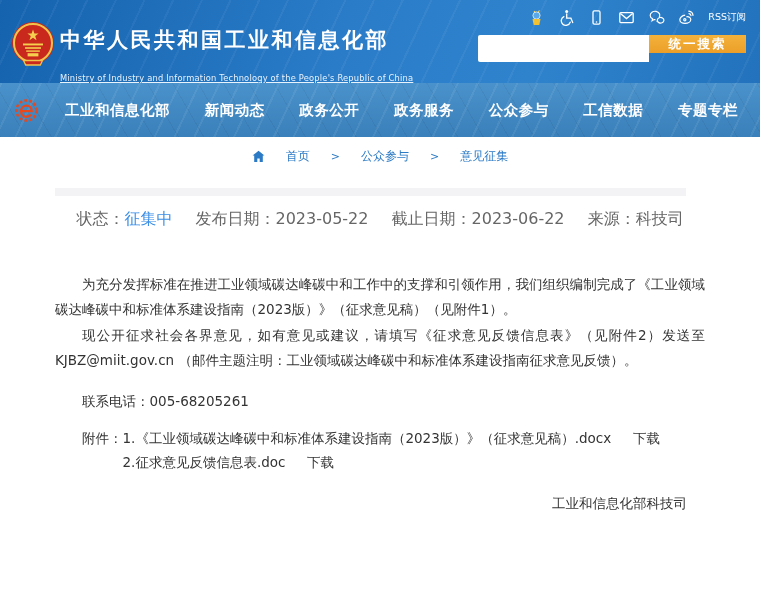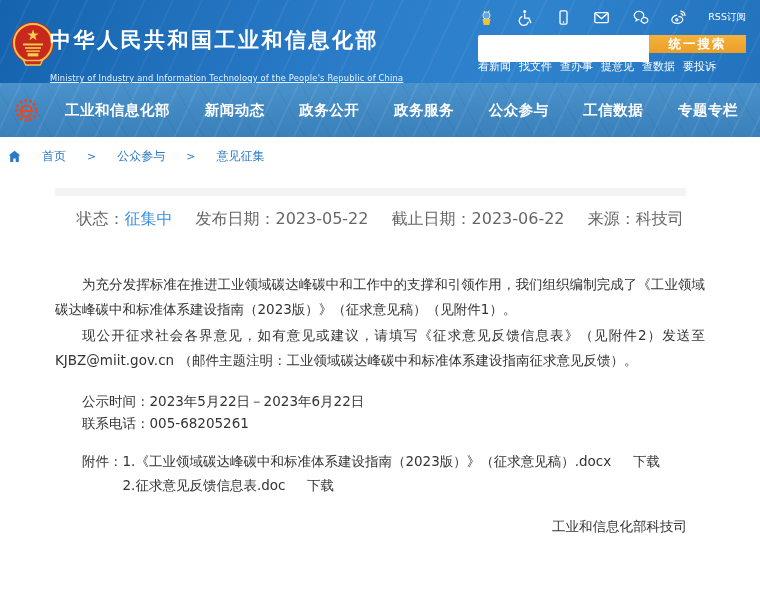--- a/index.html
+++ b/index.html
@@ -7,26 +7,26 @@
   body { font-family: "DejaVu Sans", "Liberation Sans", sans-serif; background: #ffffff; position: relative; }
 
   
   .header {
     position: relative; height: 83px;
     background:
       repeating-linear-gradient(115deg, rgba(255,255,255,.05) 0 2px, transparent 2px 26px),
       linear-gradient(105deg, #1563af 0%, #2a7cc8 45%, #2f83cd 70%, #2272bd 100%);
   }
   .emblem { position: absolute; left: 9px; top: 20px; }
-  .brand { position: absolute; left: 50px; top: 29px; color: #fff; }
+  .brand { position: absolute; left: 60px; top: 29px; color: #fff; }
   .brand-title { font-size: 21px; font-weight: bold; letter-spacing: 2.5px; line-height: 1.1; }
   .brand-sub { font-size: 8.3px; color: #e9f3fc; margin-top: 21px; letter-spacing: .2px; text-decoration: underline; }
 
   .header-right { position: absolute; right: 14px; top: 6px; width: 268px; }
-  .topbar { display: flex; align-items: center; justify-content: space-between; gap: 13px; height: 22px; }
+  .topbar { display: flex; align-items: center; justify-content: flex-end; gap: 13px; height: 22px; }
   .topbar .ticon { display: inline-flex; width: 17px; height: 17px; cursor: pointer; }
   .rss { color: #fff; font-size: 9.5px; cursor: pointer; white-space: nowrap; }
   .searchrow { display: flex; margin-top: 7px; height: 18px; }
   .search-input { flex: 1; border: none; outline: none; height: 27px; padding: 0 8px; font-size: 12px; border-radius: 2px 0 0 2px; }
   .search-btn { width: 102px; border: none; background: linear-gradient(180deg,#f3b23c,#ec9f28); color: #fff; font-size: 12.5px; font-weight: bold; letter-spacing: 2px; cursor: pointer; font-family: inherit; }
   .quicklinks { display: flex; justify-content: space-between; width: 238px; margin-top: 6px; }
   .quicklinks span { color: #fff; font-size: 11px; cursor: pointer; white-space: nowrap; }
 
   
   .nav {
@@ -34,21 +34,21 @@
     background:
       repeating-linear-gradient(115deg, rgba(255,255,255,.07) 0 2px, transparent 2px 18px),
       repeating-linear-gradient(60deg, rgba(0,0,0,.05) 0 1px, transparent 1px 22px),
       linear-gradient(180deg, #4a92cb, #3a80ba);
   }
   .nav-logo { width: 25px; height: 25px; display: inline-flex; margin-right: 26px; }
   .nav-items { flex: 1; display: flex; justify-content: space-between; padding-right: 8px; }
   .nav-item { color: #fff; font-size: 14.5px; font-weight: 600; letter-spacing: .5px; cursor: pointer; white-space: nowrap; }
 
   
-  .breadcrumb { display: flex; align-items: center; gap: 21px; padding: 11px 8px 9px 8px; font-size: 12px; color: #2b7ac5; }
+  .breadcrumb { display: flex; align-items: center; gap: 21px; padding: 11px 8px 9px 8px; font-size: 12px; color: #2b7ac5; justify-content: center; }
   .crumb { cursor: pointer; }
   .crumb-sep { color: #2b7ac5; font-size: 11px; }
   .home-icon { display: inline-flex; width: 13px; height: 13px; }
 
   
   .article { padding: 0 55px; color: #333; }
   .art-title { margin-top: 40px; text-align: center; font-size: 17px; font-weight: bold; color: #0d0d0d; line-height: 1.85; }
   .divider-band { margin-top: 14px; height: 8px; width: 97%; background: #f3f3f5; }
   .meta-row { margin-top: 13px; text-align: center; font-size: 16px; color: #666; }
   .meta-row .grp { margin: 0 9px; white-space: nowrap; }
@@ -128,28 +128,20 @@
           <path d="M10.8 2.2 a4.8 4.8 0 0 1 4.2 4.2" stroke-linecap="round"></path>
           <path d="M11 4.6 a2.4 2.4 0 0 1 2 2" stroke-linecap="round"></path>
         </svg>
       </span>
       <span class="rss">RSS订阅</span>
     </div>
     <div class="searchrow">
       <input class="search-input" type="text" style="">
       <button class="search-btn">统一搜索</button>
     </div>
-    <div class="quicklinks">
-      <span>看新闻</span>
-      <span>找文件</span>
-      <span>查办事</span>
-      <span>提意见</span>
-      <span>查数据</span>
-      <span>要投诉</span>
-    </div>
   </div>
 </div>
 
 <div class="nav">
   <span class="nav-logo">
     <svg viewBox="0 0 26 26">
       <circle cx="13" cy="13" r="10.5" fill="none" stroke="#e8481c" stroke-width="2.6" stroke-dasharray="3 2.2"></circle>
       <path d="M7.8 13.6 h10.6 c0 -3.3 -2.4 -5.7 -5.5 -5.7 c-3.1 0 -5.6 2.5 -5.6 5.8 c0 3.3 2.5 5.8 5.7 5.8 c2 0 3.7 -.9 4.7 -2.3" fill="none" stroke="#e8481c" stroke-width="2.4"></path>
     </svg>
   </span>
@@ -187,21 +179,20 @@
     <span class="grp"><span>截止日期：</span><span>2023-06-22</span></span>
     <span class="grp"><span>来源：</span><span>科技司</span></span>
   </div>
 
   <div class="body-text">
     <p>为充分发挥标准在推进工业领域碳达峰碳中和工作中的支撑和引领作用，我们组织编制完成了《工业领域碳达峰碳中和标准体系建设指南（2023版）》（征求意见稿）（见附件1）。</p>
     <p>现公开征求社会各界意见，如有意见或建议，请填写《征求意见反馈信息表》（见附件2）发送至 KJBZ@miit.gov.cn （邮件主题注明：工业领域碳达峰碳中和标准体系建设指南征求意见反馈）。</p>
   </div>
 
   <div class="info-lines">
-    <div>公示时间：2023年5月22日－2023年6月22日</div>
     <div>联系电话：005-68205261</div>
   </div>
 
   <div class="attach">
     <div class="attach-row1">
       <span>附件：</span><a>1.《工业领域碳达峰碳中和标准体系建设指南（2023版）》（征求意见稿）.docx</a><a class="dl">下载</a>
     </div>
     <div class="attach-row2">
       <a>2.征求意见反馈信息表.doc</a><a class="dl">下载</a>
     </div>

